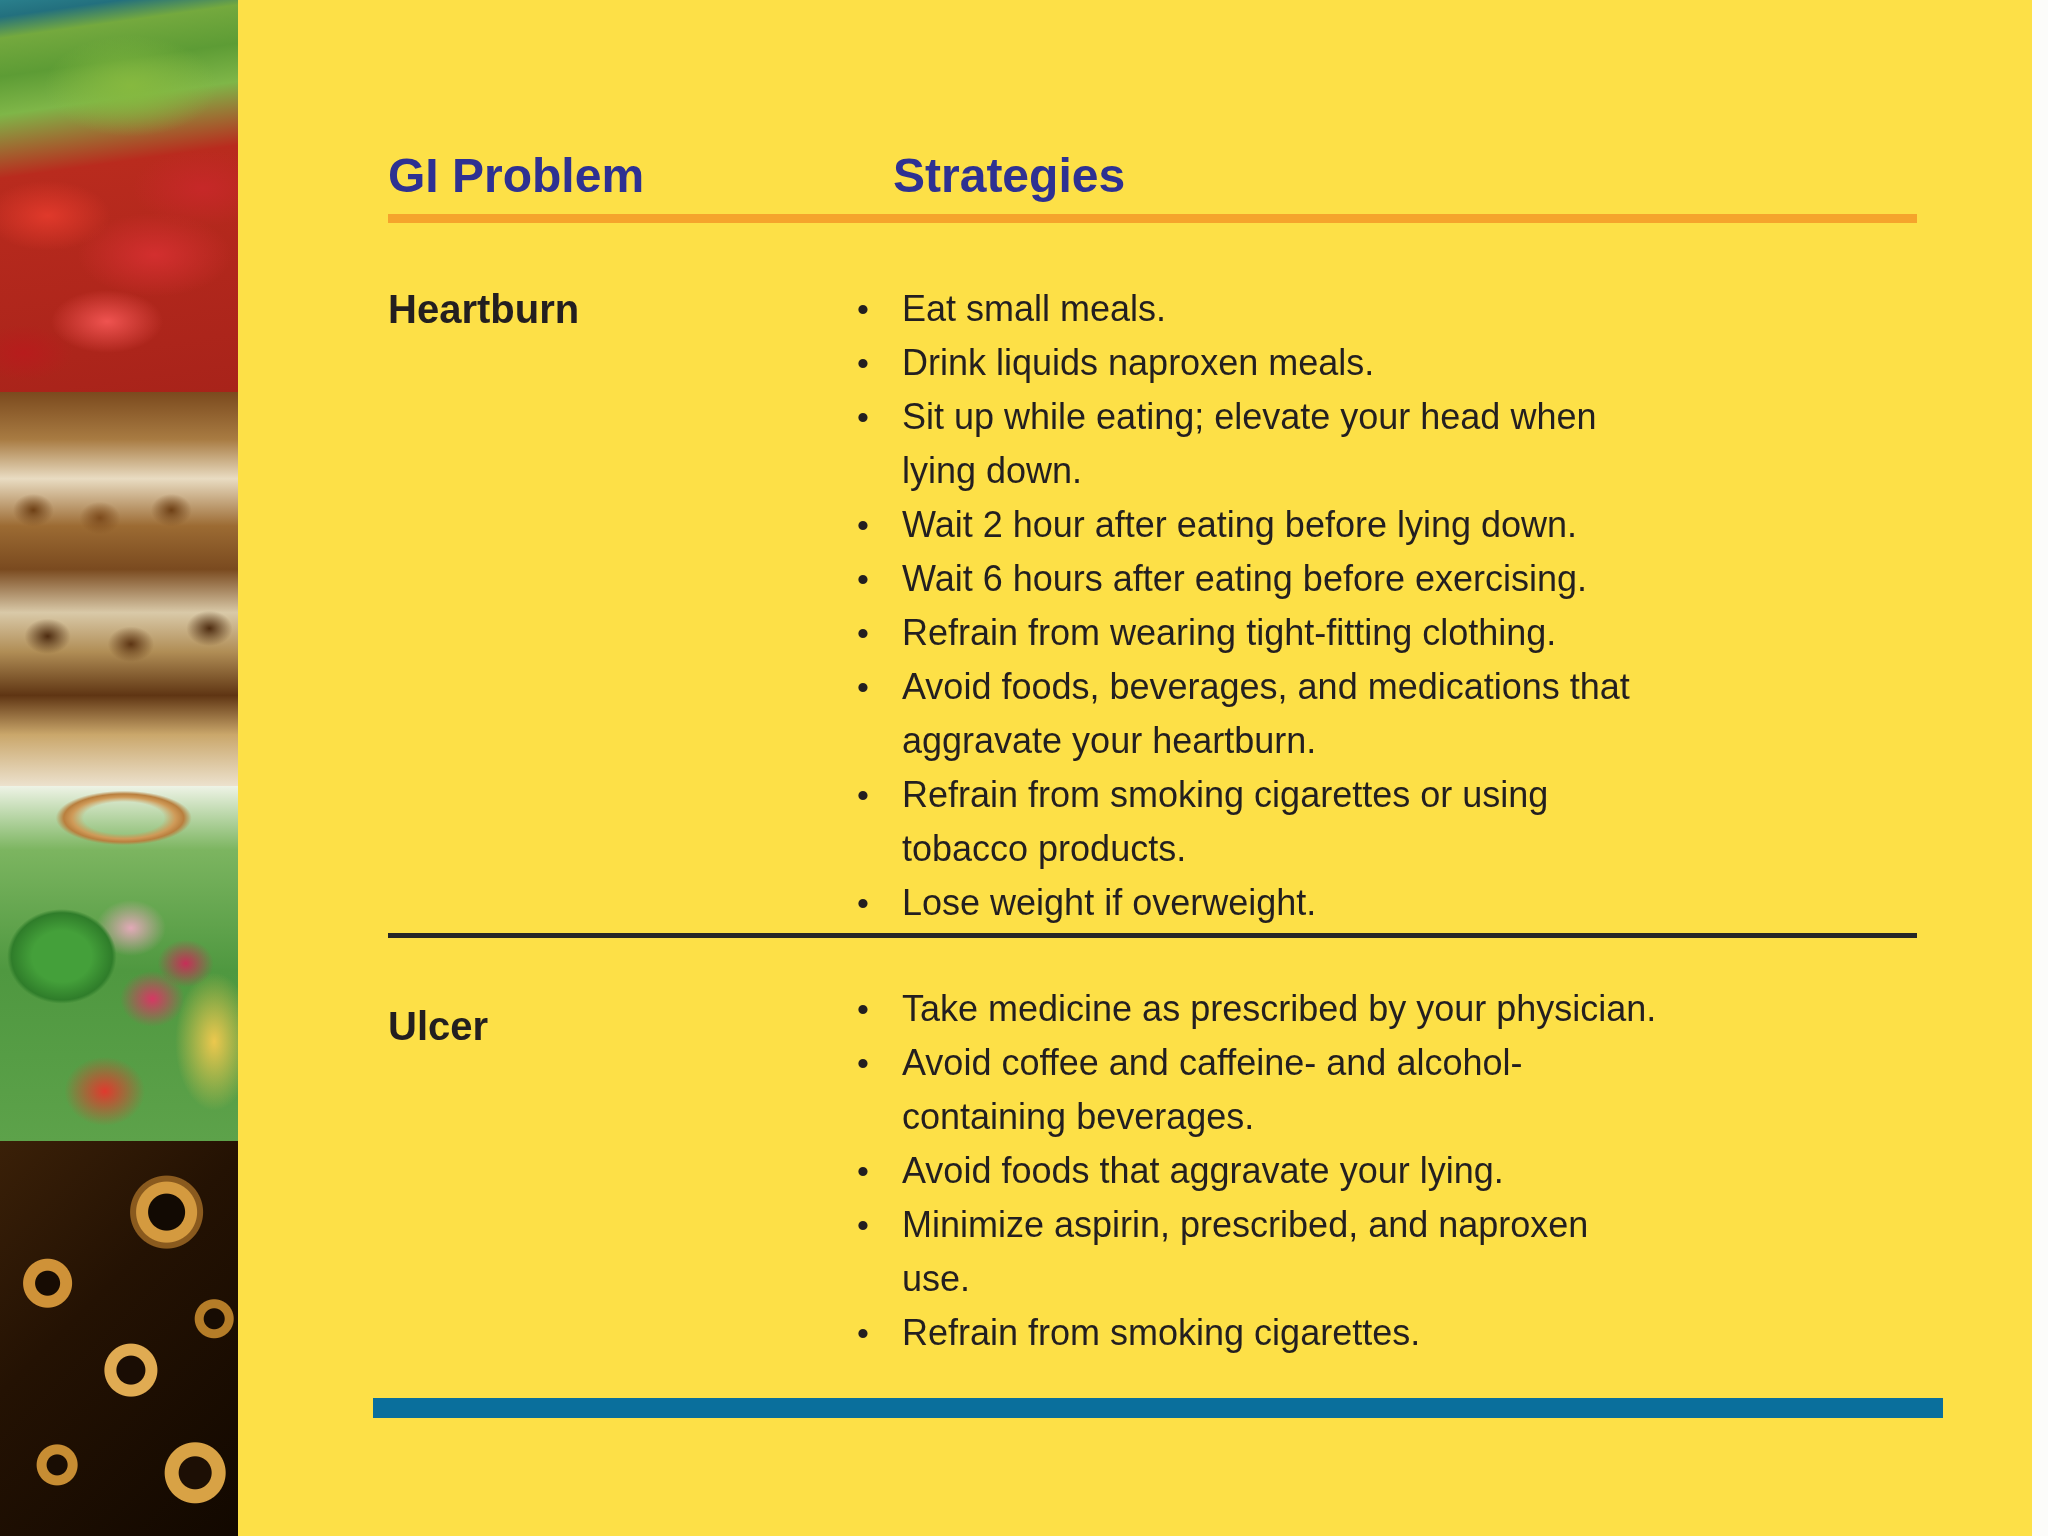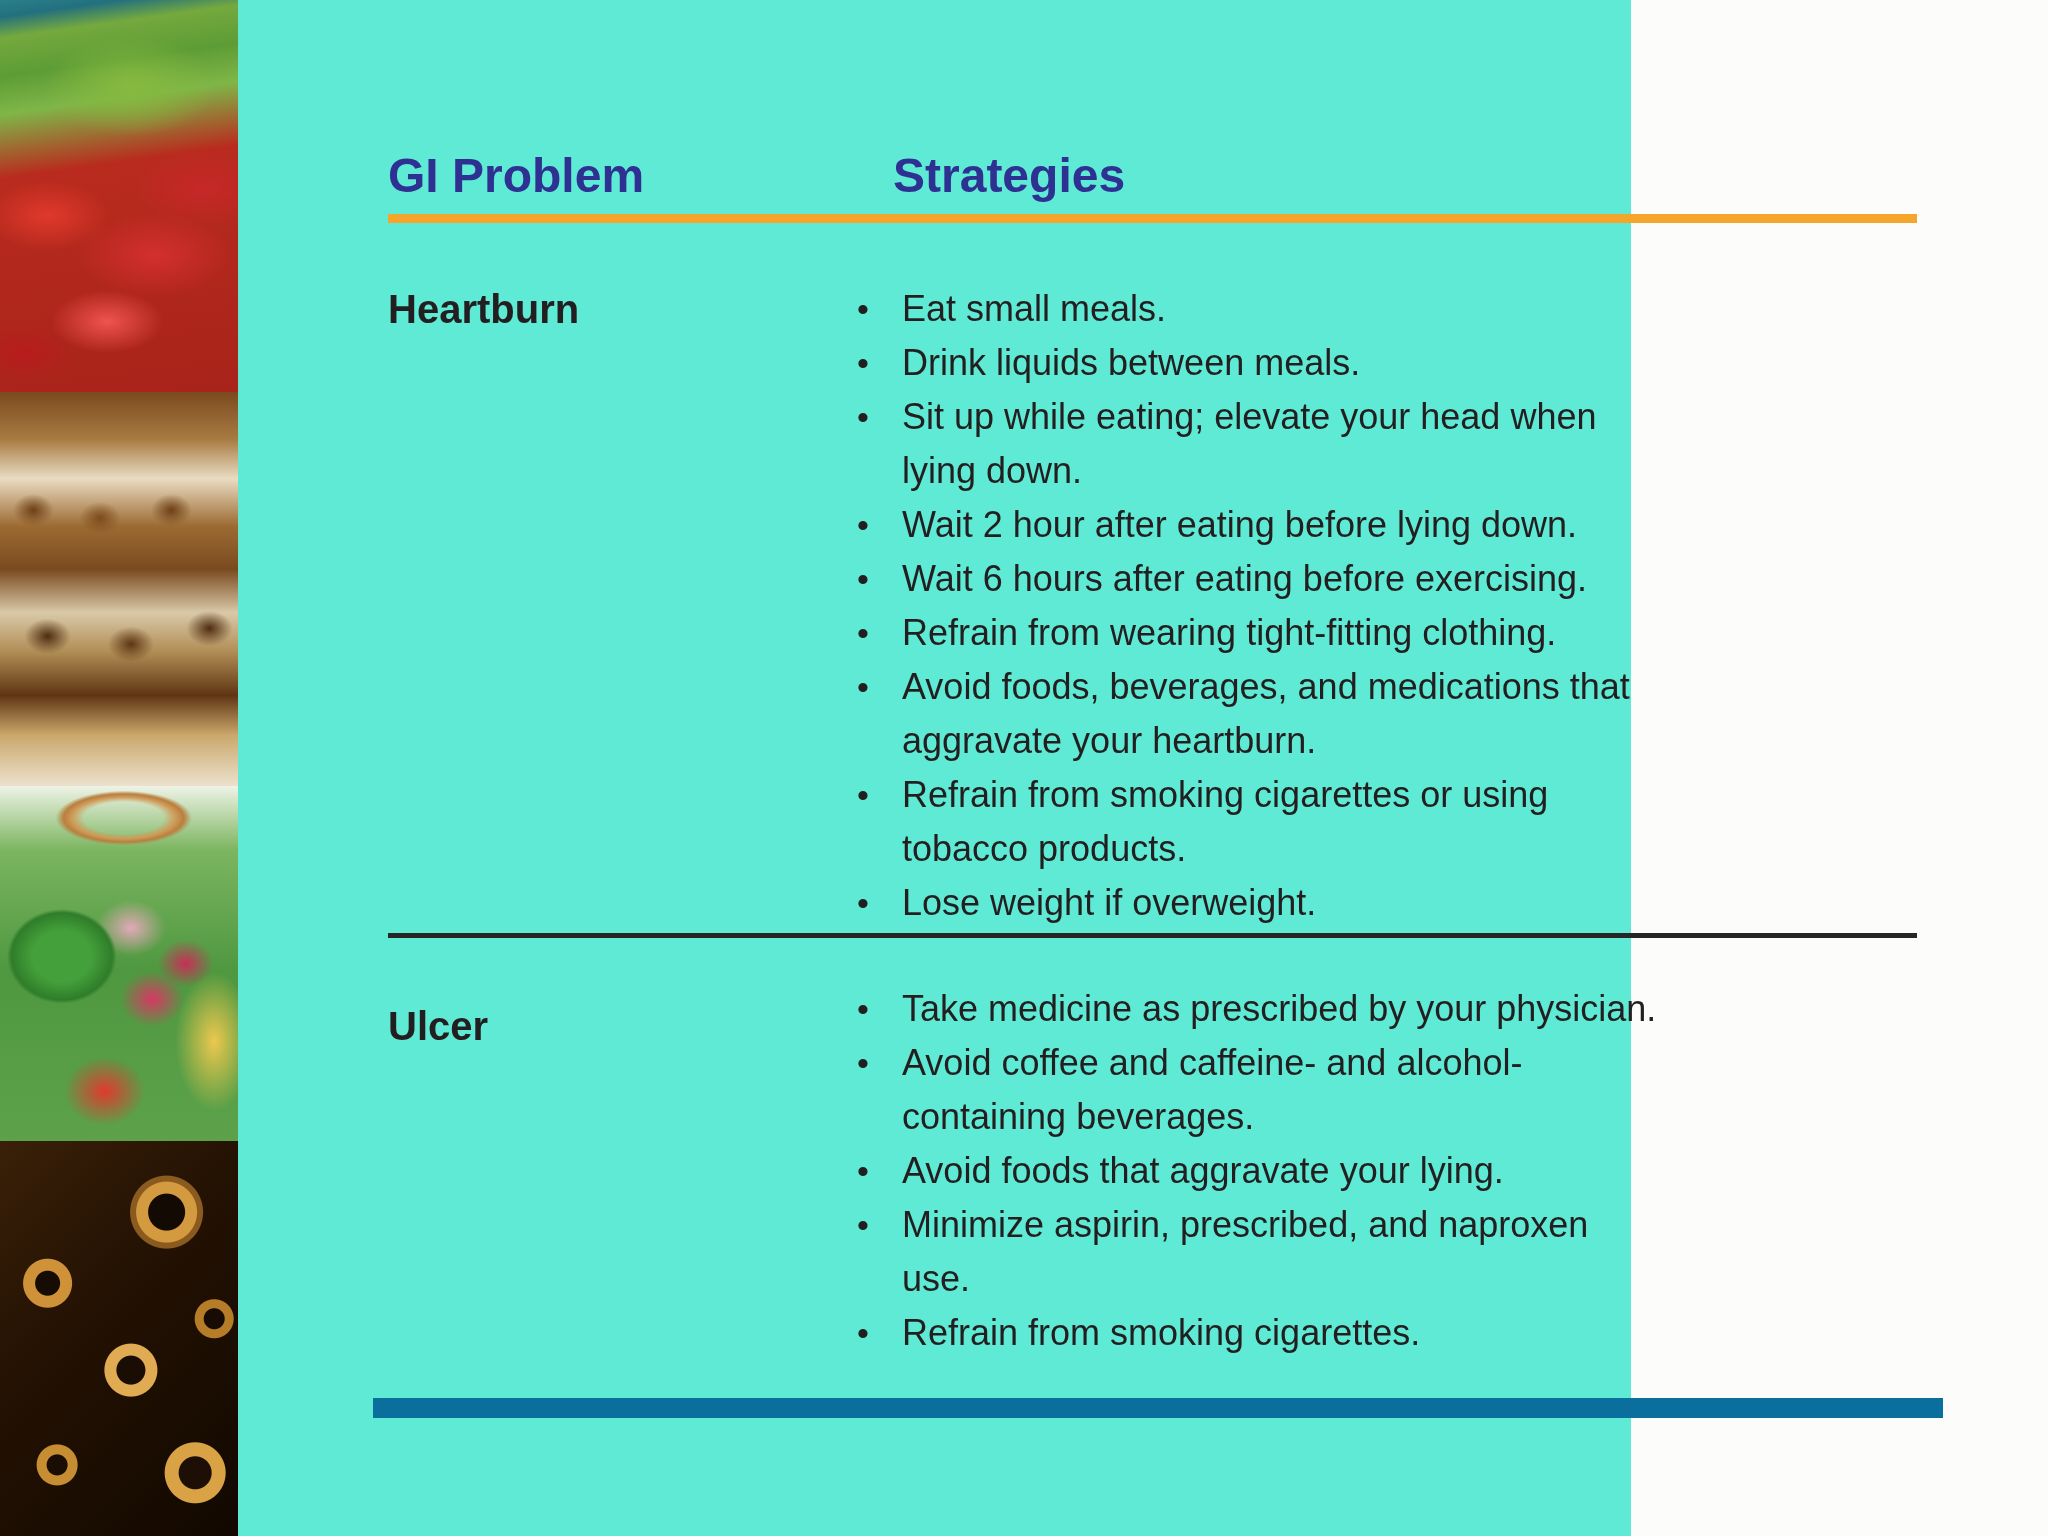--- a/index.html
+++ b/index.html
@@ -6,23 +6,23 @@
     margin: 0;
     padding: 0;
     width: 2048px;
     height: 1536px;
     overflow: hidden;
     background: #fcfcfa;
     font-family: "Liberation Sans", "DejaVu Sans", sans-serif;
   }
   .stage {
     position: relative;
-    width: 1631px;
+    width: 2032px;
     height: 1536px;
-    background: #5eead4;
+    background: #fde047;
   }
 
   
   .photo-strip {
     position: absolute;
     left: 0; top: 0;
     width: 238px; height: 1536px;
   }
   .photo {
     position: absolute;
@@ -175,21 +175,21 @@
 
     <div class="row-label heartburn">Heartburn</div>
 
     <ul class="strategy-list heartburn">
       <li class="strategy-item">
         <span class="bullet">•</span>
         <span class="strategy-text">Eat small meals.</span>
       </li>
       <li class="strategy-item">
         <span class="bullet">•</span>
-        <span class="strategy-text">Drink liquids between meals.</span>
+        <span class="strategy-text">Drink liquids naproxen meals.</span>
       </li>
       <li class="strategy-item">
         <span class="bullet">•</span>
         <span class="strategy-text">Sit up while eating; elevate your head when lying down.</span>
       </li>
       <li class="strategy-item">
         <span class="bullet">•</span>
         <span class="strategy-text">Wait 2 hour after eating before lying down.</span>
       </li>
       <li class="strategy-item">

